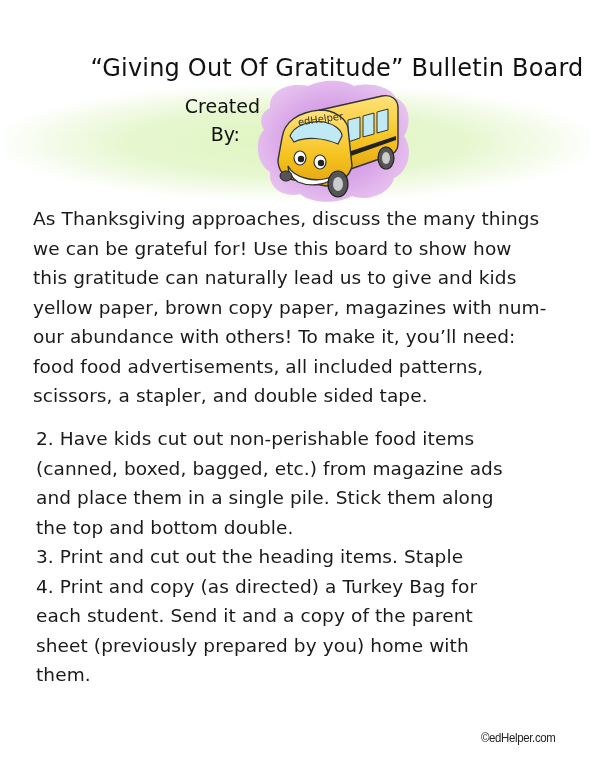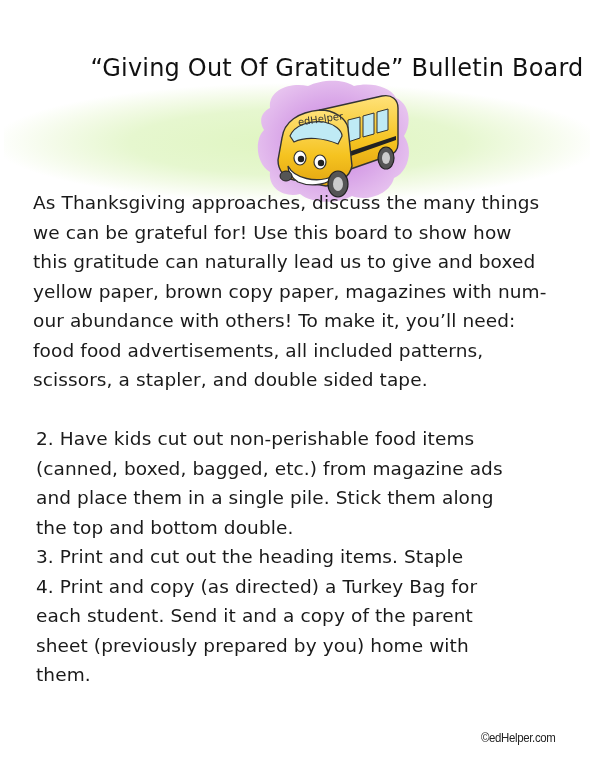--- a/index.html
+++ b/index.html
@@ -66,21 +66,21 @@
     .page-body {
       position: absolute;
       left: 33px;
       width: 545px;
       font-size: 18.5px;
       line-height: 29.5px;
       color: #1a1a1a;
       letter-spacing: 0.1px;
     }
     .intro {
-      top: 188px;
+      top: 204px;
     }
     .steps {
       top: 424px;
       left: 36px;
     }
     .line {
       display: block;
       white-space: nowrap;
     }
     .copyright {
@@ -98,20 +98,24 @@
 </head>
 <body>
 
 <div>
 
   <h1 class="title">“Giving Out Of Gratitude” Bulletin Board</h1>
 
   <div class="banner">
     <div class="banner-glow"></div>
 
+    <div class="created-by">
+      <span class="line">Created</span>
+      <span class="by-line">By:</span>
+    </div>
 
     <div class="bus-wrap">
       <svg width="168" height="124" viewBox="0 0 168 124">
         <defs>
           <radialGradient id="splash" cx="50%" cy="50%" r="55%">
             <stop offset="0%" stop-color="#c77fe0"></stop>
             <stop offset="60%" stop-color="#d9a6e8"></stop>
             <stop offset="100%" stop-color="#e7c3ef"></stop>
           </radialGradient>
           <linearGradient id="busBody" x1="0" y1="0" x2="0" y2="1">
@@ -149,21 +153,21 @@
         <ellipse cx="136" cy="78" rx="8" ry="11" fill="#555" stroke="#222" stroke-width="1.2"></ellipse>
         <ellipse cx="136" cy="78" rx="4" ry="6" fill="#ccc"></ellipse>
         <ellipse cx="36" cy="96" rx="6" ry="5" fill="#555" stroke="#222" stroke-width="1"></ellipse>
       </svg>
     </div>
   </div>
 
   <div class="page-body intro">
     <span class="line">As Thanksgiving approaches, discuss the many things</span>
     <span class="line">we can be grateful for! Use this board to show how</span>
-    <span class="line">this gratitude can naturally lead us to give and boxed</span>
+    <span class="line">this gratitude can naturally lead us to give and kids</span>
     <span class="line">yellow paper, brown copy paper, magazines with num-</span>
     <span class="line">our abundance with others! To make it, you’ll need:</span>
     <span class="line">food food advertisements, all included patterns,</span>
     <span class="line">scissors, a stapler, and double sided tape.</span>
   </div>
 
   <div class="page-body steps">
     <span class="line">2. Have kids cut out non-perishable food items</span>
     <span class="line">(canned, boxed, bagged, etc.) from magazine ads</span>
     <span class="line">and place them in a single pile. Stick them along</span>

